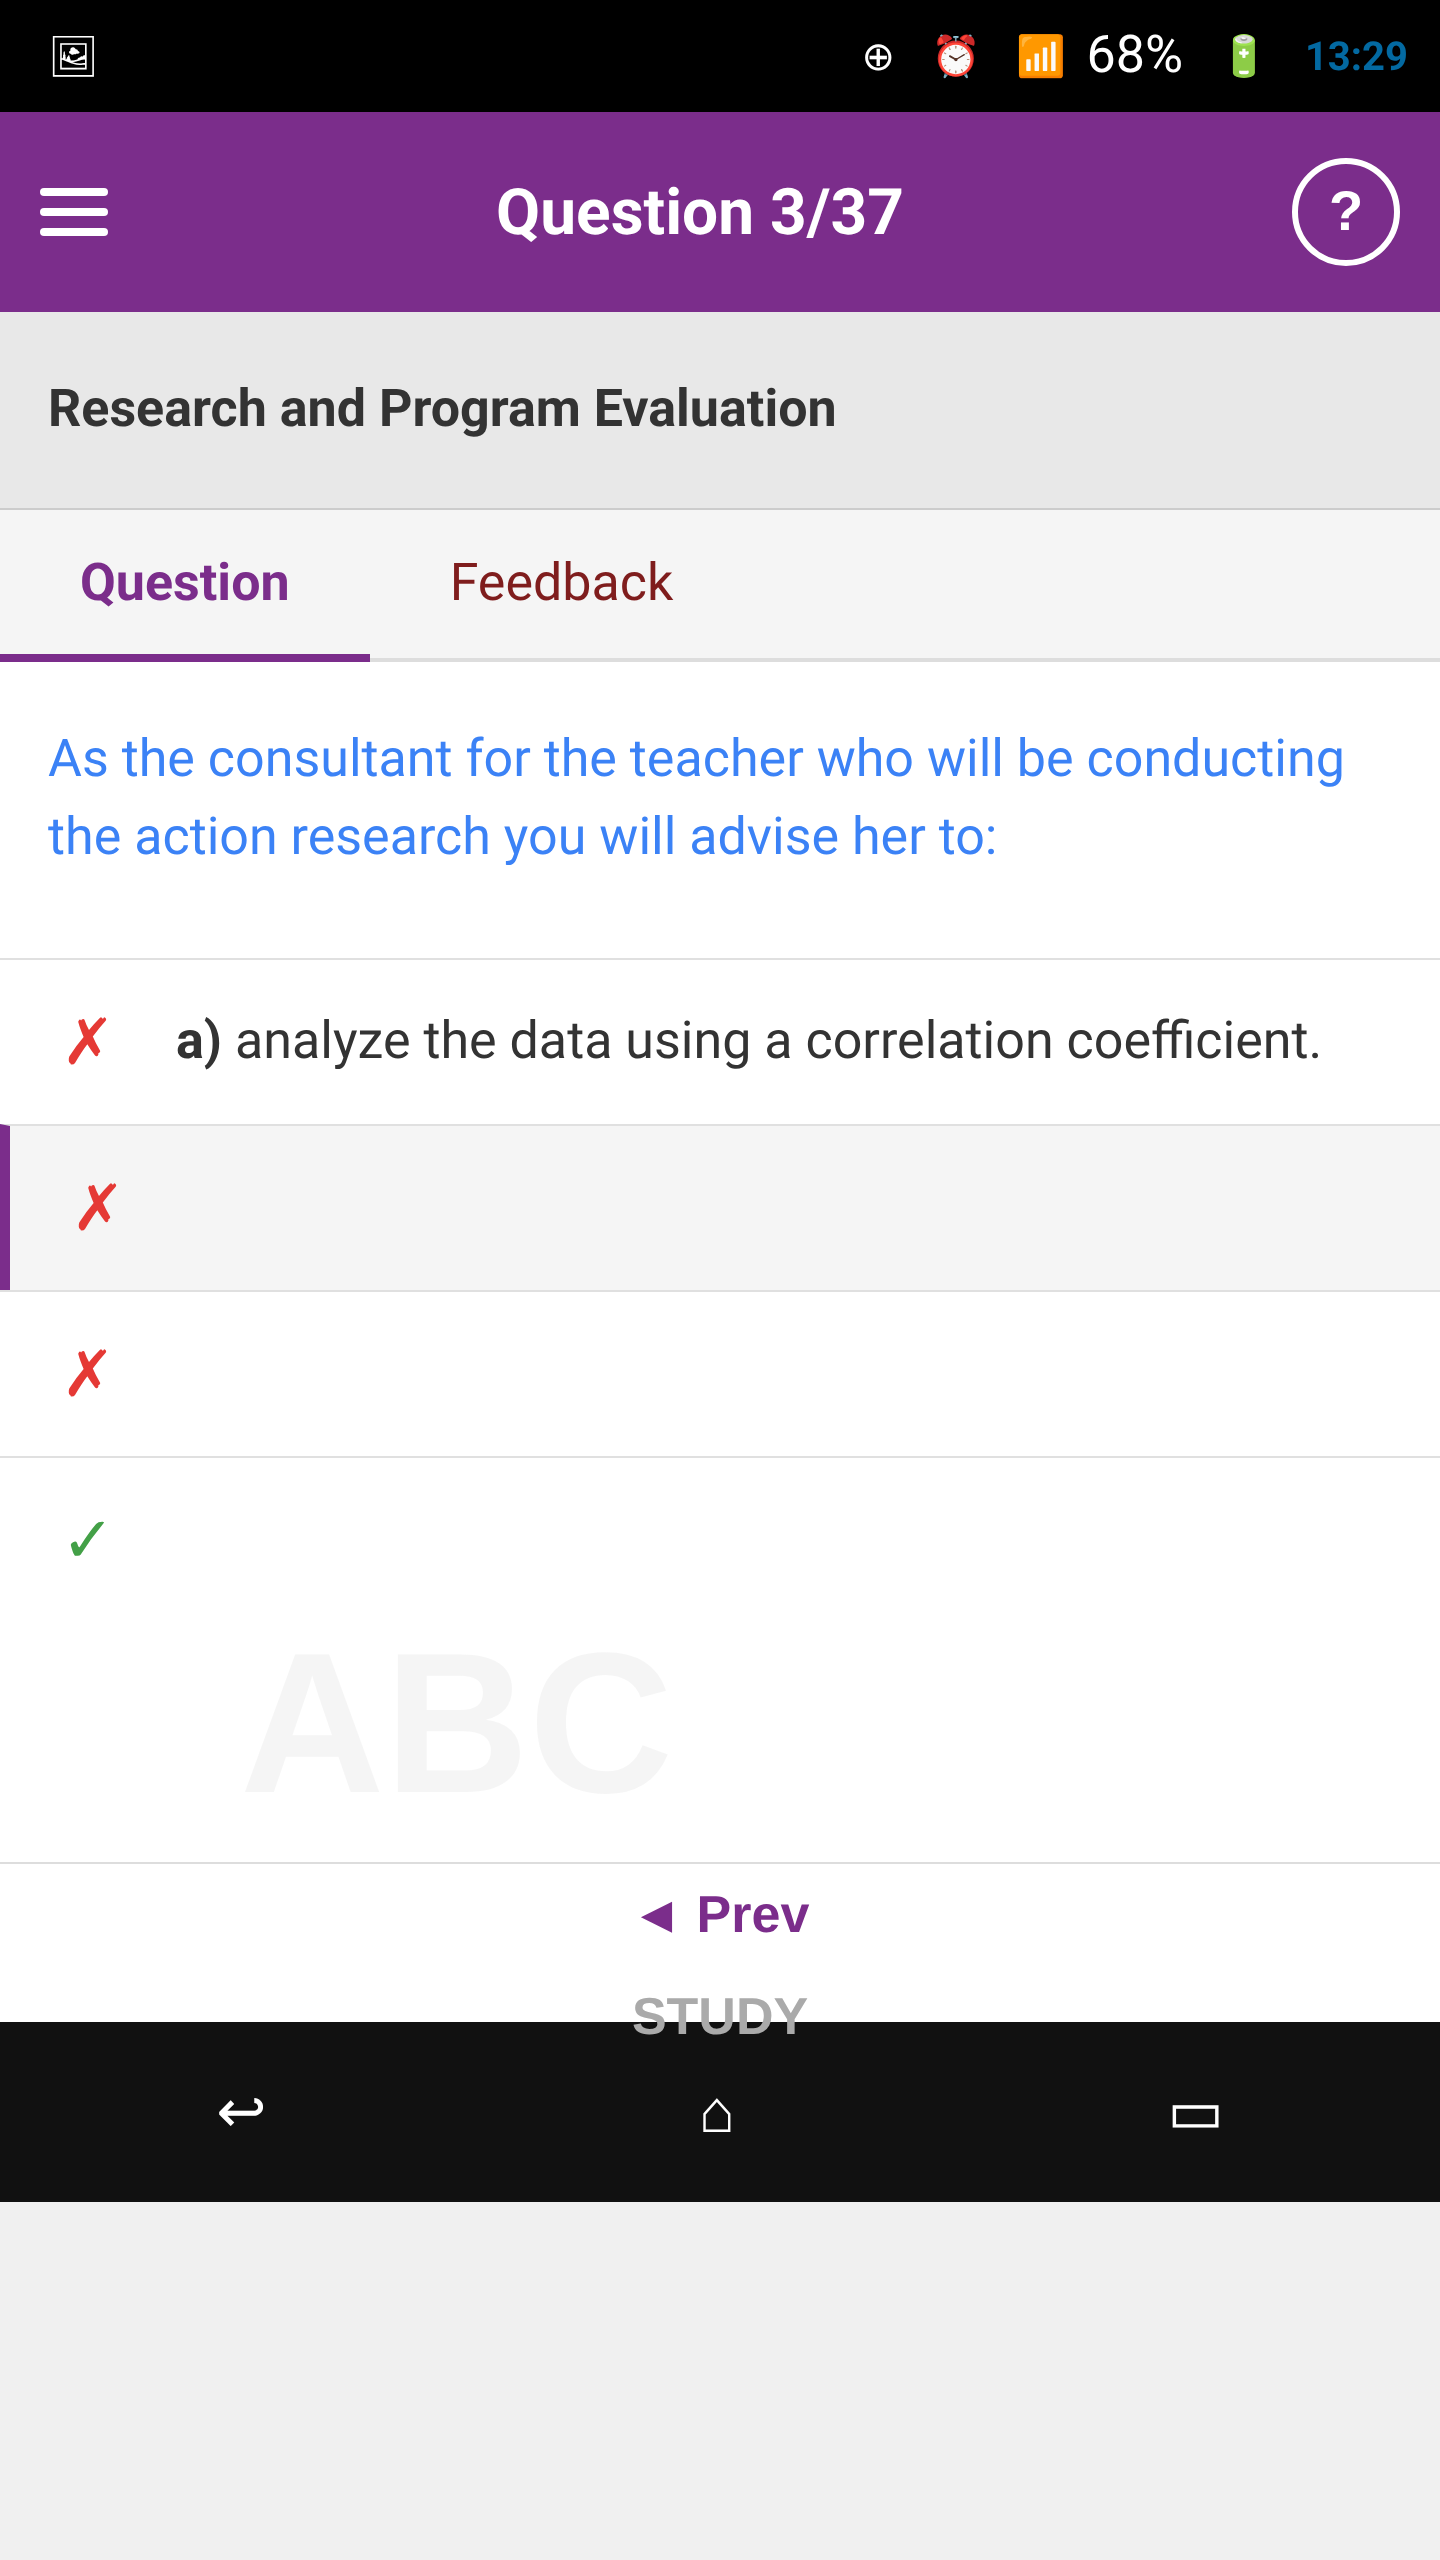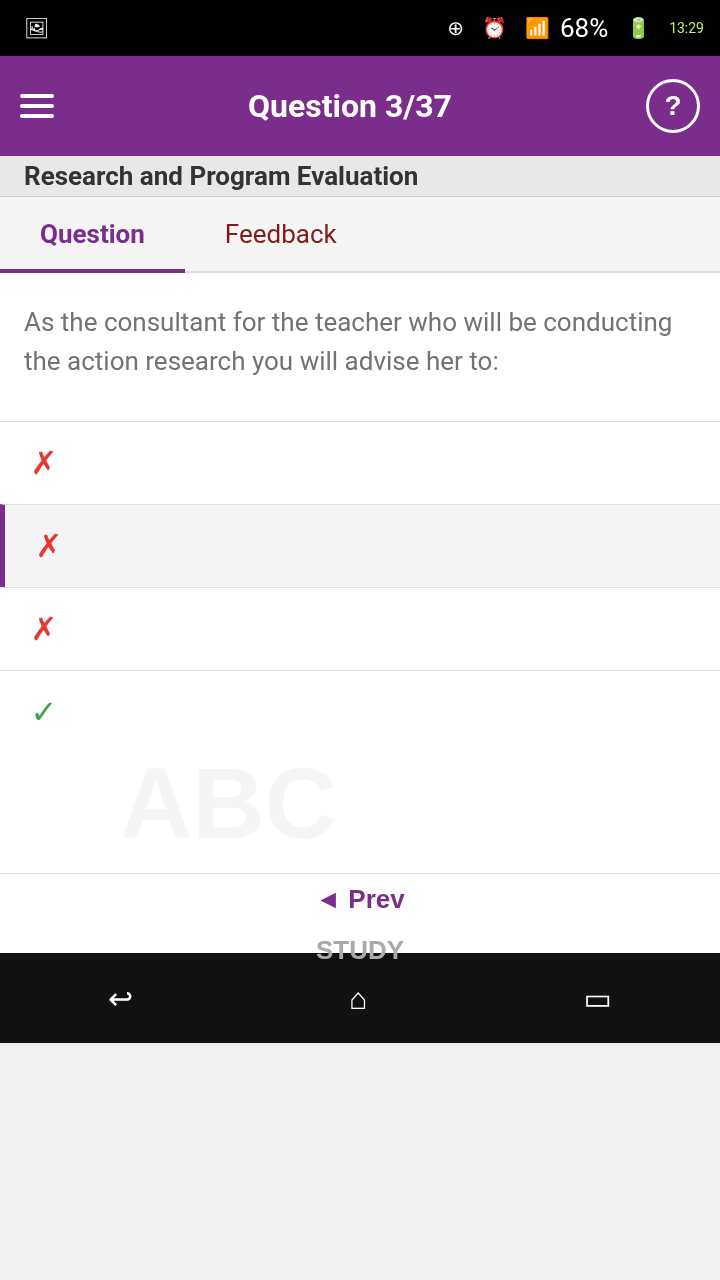--- a/index.html
+++ b/index.html
@@ -30,23 +30,23 @@
       height: 56px;
       display: flex;
       align-items: center;
     }
     .status-icon {
       color: #fff;
       font-size: 20px;
       margin-left: 8px;
     }
     .status-time {
-      color: #bef264;
-      font-size: 14px;
-      font-weight: normal;
+      color: #0369a1;
+      font-size: 20px;
+      font-weight: bold;
       margin-left: 8px;
     }
     .battery-text {
       color: #fff;
       font-size: 26px;
     }
 
     
     .header {
       width: 720px;
@@ -90,21 +90,21 @@
       display: flex;
       align-items: center;
       justify-content: center;
       cursor: pointer;
     }
 
     
     .section-title {
       width: 720px;
       background: #e8e8e8;
-      padding: 5px 24px;
+      padding: 34px 24px;
       font-size: 26px;
       font-weight: bold;
       color: #333;
       border-bottom: 1px solid #ccc;
     }
 
     
     .tabs {
       width: 720px;
       background: #f5f5f5;
@@ -133,21 +133,21 @@
     }
 
     
     .content {
       width: 720px;
       background: #fff;
       padding: 30px 24px 20px 24px;
     }
     .question-text {
       font-size: 26px;
-      color: #737373;
+      color: #3b82f6;
       line-height: 1.5;
       margin-bottom: 20px;
     }
 
     
     .options-list {
       width: 720px;
     }
     .option {
       display: flex;
@@ -277,20 +277,21 @@
 </div>
 
 <div class="content">
   <p class="question-text">As the consultant for the teacher who will be conducting the action research you will advise her to:</p>
 </div>
 
 <div class="options-list">
 
   <div class="option">
     <span class="option-icon wrong">✗</span>
+    <span class="option-text"><strong>a)</strong> analyze the data using a correlation coefficient.</span>
   </div>
 
   <div class="option">
     <span class="option-icon wrong">✗</span>
   </div>
 
   <div class="option">
     <span class="option-icon wrong">✗</span>
   </div>
 

